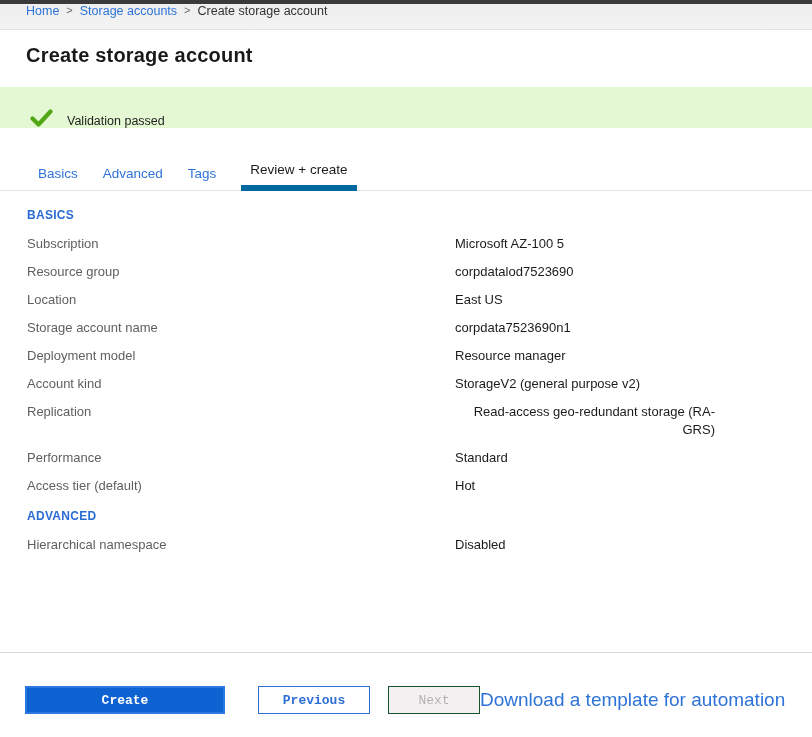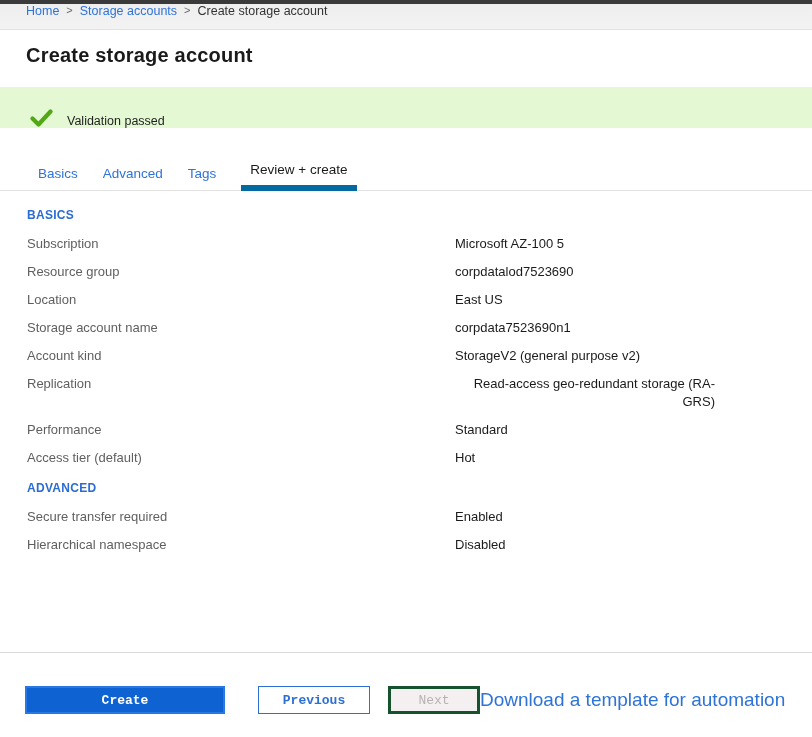--- a/index.html
+++ b/index.html
@@ -76,21 +76,21 @@
   .btn.primary {
     width: 200px; background: #0f62d2; color: #ffffff;
     border: 2px solid #2a79e2; font-weight: bold;
   }
   .btn.secondary {
     width: 112px; background: #ffffff; color: #2e6fd4;
     border: 1px solid #2e6fd4; margin-left: 33px; font-weight: bold;
   }
   .btn.disabled {
     width: 92px; background: #f4f0f1; color: #b7b1b3;
-    border: 3px solid #14532d; margin-left: 18px; cursor: default;
+    border: 1px solid #14532d; margin-left: 18px; cursor: default;
   }
   .automation-link {
     font-size: 19px; color: #2e73d8;
     text-decoration: none; cursor: pointer;
   }
 </style>
 </head>
 <body>
 
 <div class="top-strip"></div>
@@ -136,43 +136,43 @@
   </div>
   <div class="row">
     <div class="label">Location</div>
     <div class="value">East US</div>
   </div>
   <div class="row">
     <div class="label">Storage account name</div>
     <div class="value">corpdata7523690n1</div>
   </div>
   <div class="row">
+    <div class="label">Deployment model</div>
+    <div class="value">Resource manager</div>
+  </div>
+  <div class="row">
     <div class="label">Account kind</div>
     <div class="value">StorageV2 (general purpose v2)</div>
   </div>
   <div class="row">
     <div class="label">Replication</div>
     <div class="value">Read-access geo-redundant storage (RA-GRS)</div>
   </div>
   <div class="row">
     <div class="label">Performance</div>
     <div class="value">Standard</div>
   </div>
   <div class="row">
     <div class="label">Access tier (default)</div>
     <div class="value">Hot</div>
   </div>
 
   <div class="section-heading second">ADVANCED</div>
 
   <div class="row">
-    <div class="label">Secure transfer required</div>
-    <div class="value">Enabled</div>
-  </div>
-  <div class="row">
     <div class="label">Hierarchical namespace</div>
     <div class="value">Disabled</div>
   </div>
 </div>
 
 <div class="footer">
   <div class="footer-divider"></div>
   <div class="footer-buttons">
     <button class="btn primary">Create</button>
     <button class="btn secondary">Previous</button>

